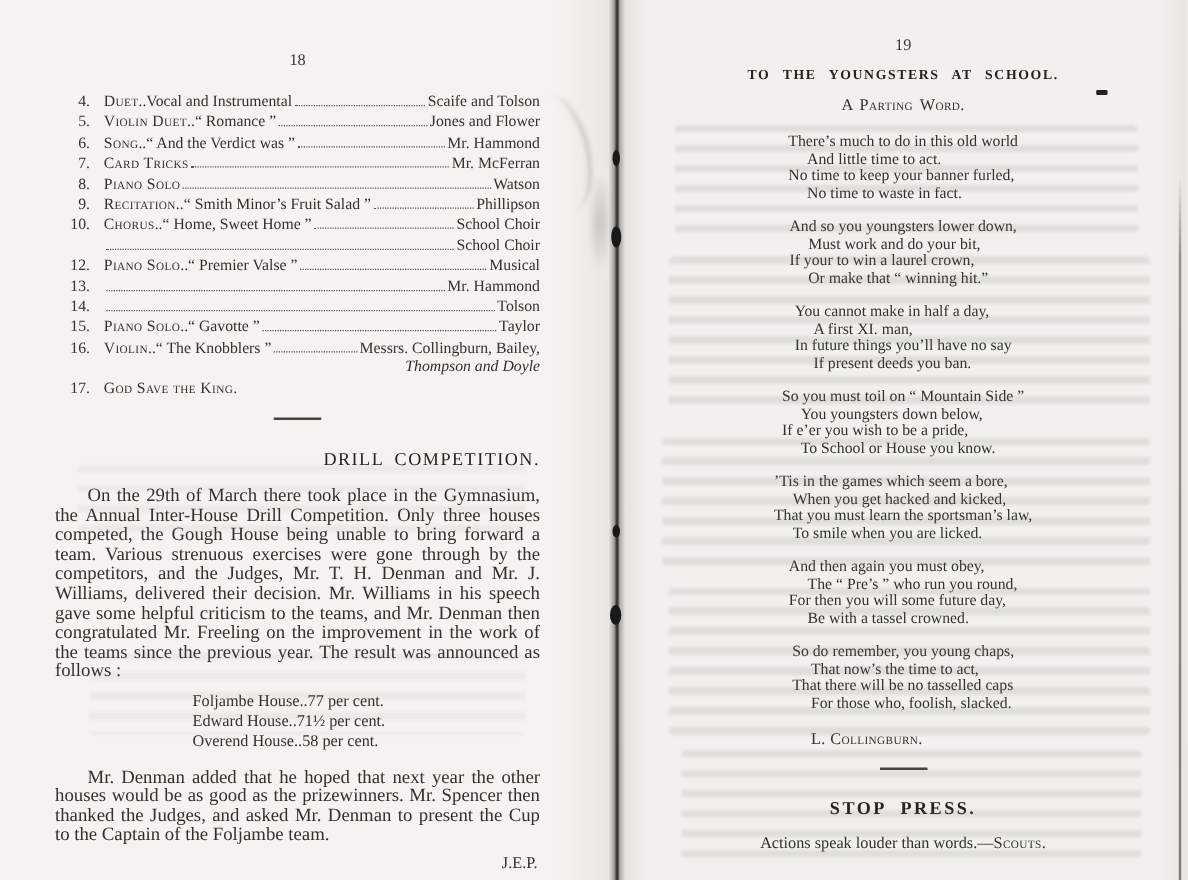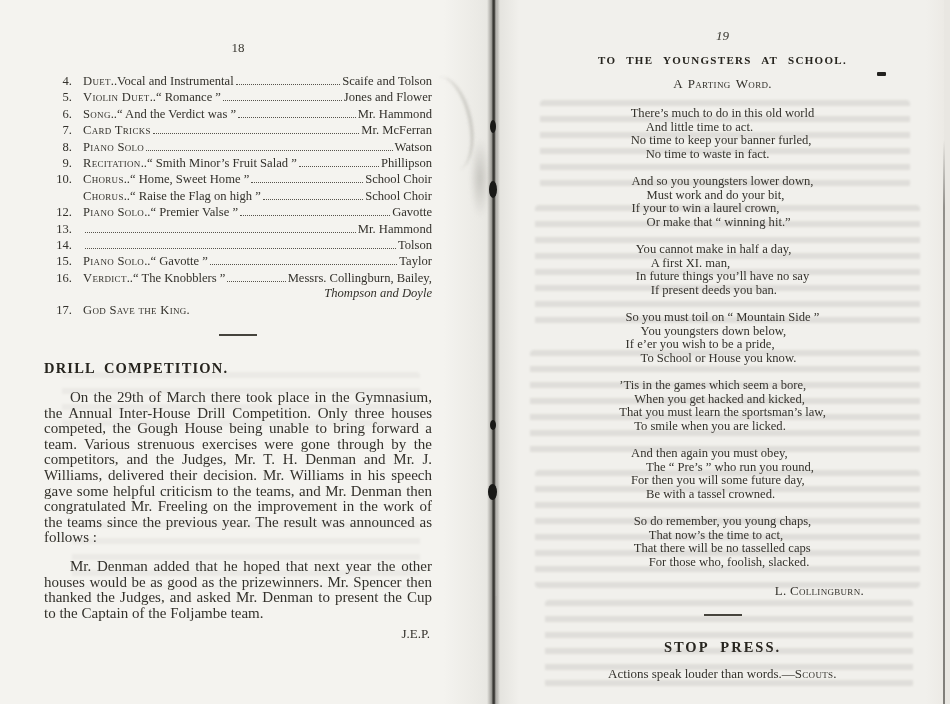--- a/index.html
+++ b/index.html
@@ -9,47 +9,47 @@
   
   .page{position:absolute;top:0;height:704px;box-sizing:border-box;}
   .page-left{left:0;width:493px;padding:40px 61px 0 44px;
     background:linear-gradient(to right,#f4f3ef 0%,#f4f3ef 90%,#e9e8e3 98%,#ddccc8 100%);
     background:linear-gradient(to right,#f4f3ef 0%,#f4f3ef 90%,#e7e6e1 100%);}
   .page-right{left:497px;width:447px;padding:28px 22px 0 26px;
     background:linear-gradient(to right,#e3e2dd 0%,#f1f0ec 5%,#f1f0ec 96%,#eceae5 100%);}
 
   .pagenum{text-align:center;font-size:13px;color:#3a3831;}
   .page-left .pagenum{margin-bottom:17px;}
-  .page-right .pagenum{margin-bottom:10px;font-style:italic;}
+  .page-right .pagenum{margin-bottom:10px;}
 
   .sc{font-variant:small-caps;letter-spacing:.3px;font-family:Liberation Serif, serif;}
 
   
   .prow{display:flex;align-items:baseline;line-height:16.4px;font-size:12.6px;white-space:nowrap;}
   .pnum{flex:none;width:28px;text-align:right;margin-right:11px;}
   .leader{flex:1 1 auto;border-bottom:1px dotted #56534b;margin:0 2px 3.5px 2px;min-width:10px;}
   .pperf{flex:none;}
   .v-continuation{justify-content:flex-end;margin-top:-1px;font-style:italic;}
 
   
   .rule{width:38px;border-top:2px solid #45433c;margin:16px auto 0;}
-  .drill-title{text-align:left;font-weight:bold;color:#26241e;font-size:14.5px;
+  .drill-title{text-align:right;font-weight:normal;color:#26241e;font-size:14.5px;
                letter-spacing:1.2px;word-spacing:4px;margin-top:24px;}
   .para{margin:13px 0 0;font-size:15px;line-height:15.6px;text-align:justify;text-indent:26px;}
   .results{margin:7px 0 0 110px;font-size:13px;line-height:16.2px;}
   .sig{text-align:right;font-size:13px;margin-top:5px;padding-right:2px;}
 
   
   .poem-title{text-align:center;font-weight:bold;color:#26241e;font-size:11px;
               letter-spacing:1.3px;word-spacing:6px;margin-top:6px;}
   .poem-subtitle{text-align:center;font-size:13px;margin-top:10px;word-spacing:2px;}
   .poem{margin-top:15px;}
   .stanza{width:fit-content;margin:0 auto 14px;font-size:12.6px;line-height:13.5px;}
   .stanza > div:nth-of-type(even){padding-left:15px;}
-  .poet{text-align:right;padding-right:58px;font-size:13px;margin-top:6px;}
+  .poet{text-align:center;padding-right:58px;font-size:13px;margin-top:6px;}
   .page-right .rule{margin-top:15px;}
   .stop-title{text-align:center;font-weight:bold;color:#26241e;font-size:14.5px;
               letter-spacing:2px;word-spacing:6px;margin-top:23px;}
   .stop-line{text-align:center;font-size:13px;margin:10px 0 0;}
 
   
   .gutter{position:absolute;left:487px;top:0;width:13px;height:704px;
     background:linear-gradient(to right,rgba(0,0,0,0) 0%,rgba(92,90,85,.5) 34%,#3a3935 47%,#3a3935 56%,rgba(92,90,85,.45) 68%,rgba(0,0,0,0) 100%);}
   .knot{position:absolute;background:#191917;border-radius:50%;filter:blur(.4px);}
   .gutter-smudge{position:absolute;left:470px;top:138px;width:20px;height:80px;
@@ -111,69 +111,74 @@
           <span class="pperf">Phillipson</span>
         </div>
         <div class="prow">
           <span class="pnum">10.</span>
           <span class="ptext"><span class="sc">Chorus</span><span>..“ Home, Sweet Home ”</span></span>
           <span class="leader"></span>
           <span class="pperf">School Choir</span>
         </div>
         <div class="prow">
           <span class="pnum"></span>
-          <span class="ptext"><span class="sc">Chorus</span><span>..“ Raise the Flag on high ”</span></span>
           <span class="leader"></span>
           <span class="pperf">School Choir</span>
         </div>
         <div class="prow">
           <span class="pnum">12.</span>
           <span class="ptext"><span class="sc">Piano Solo</span><span>..“ Premier Valse ”</span></span>
           <span class="leader"></span>
-          <span class="pperf">Gavotte</span>
+          <span class="pperf">Musical</span>
         </div>
         <div class="prow">
           <span class="pnum">13.</span>
           <span class="leader"></span>
           <span class="pperf">Mr. Hammond</span>
         </div>
         <div class="prow">
           <span class="pnum">14.</span>
           <span class="leader"></span>
           <span class="pperf">Tolson</span>
         </div>
         <div class="prow">
           <span class="pnum">15.</span>
           <span class="ptext"><span class="sc">Piano Solo</span><span>..“ Gavotte ”</span></span>
           <span class="leader"></span>
           <span class="pperf">Taylor</span>
         </div>
         <div class="prow">
           <span class="pnum">16.</span>
-          <span class="ptext"><span class="sc">Verdict</span><span>..“ The Knobblers ”</span></span>
+          <span class="ptext"><span class="sc">Violin</span><span>..“ The Knobblers ”</span></span>
           <span class="leader"></span>
           <span class="pperf">Messrs. Collingburn, Bailey,</span>
         </div>
         <div class="prow v-continuation">
 
           <span class="pperf">Thompson and Doyle</span>
         </div>
         <div class="prow v-no-leader">
           <span class="pnum">17.</span>
           <span class="ptext"><span class="sc">God Save the King.</span><span></span></span>
 
           <span class="pperf"></span>
         </div>
       </div>
 
     <div class="rule"></div>
 
     <div class="drill-title">DRILL COMPETITION.</div>
     <p class="para">On the 29th of March there took place in the Gymnasium, the Annual Inter-House Drill Competition. Only three houses competed, the Gough House being unable to bring forward a team. Various strenuous exercises were gone through by the competitors, and the Judges, Mr. T. H. Denman and Mr. J. Williams, delivered their decision. Mr. Williams in his speech gave some helpful criticism to the teams, and Mr. Denman then congratulated Mr. Freeling on the improvement in the work of the teams since the previous year. The result was announced as follows :</p>
 
+    <div class="results">
+
+    <div class="result-line">Foljambe House..77 per cent.</div>
+        <div class="result-line">Edward House..71½ per cent.</div>
+        <div class="result-line">Overend House..58 per cent.</div>
+      </div>
 
     <p class="para">Mr. Denman added that he hoped that next year the other houses would be as good as the prizewinners. Mr. Spencer then thanked the Judges, and asked Mr. Denman to present the Cup to the Captain of the Foljambe team.</p>
     <div class="sig">J.E.P.</div>
   </div>
 
   <div class="page page-right">
     <div class="pagenum">19</div>
 
     <div class="poem-title">TO THE YOUNGSTERS AT SCHOOL.</div>
     <div class="poem-subtitle sc">A Parting Word.</div>

